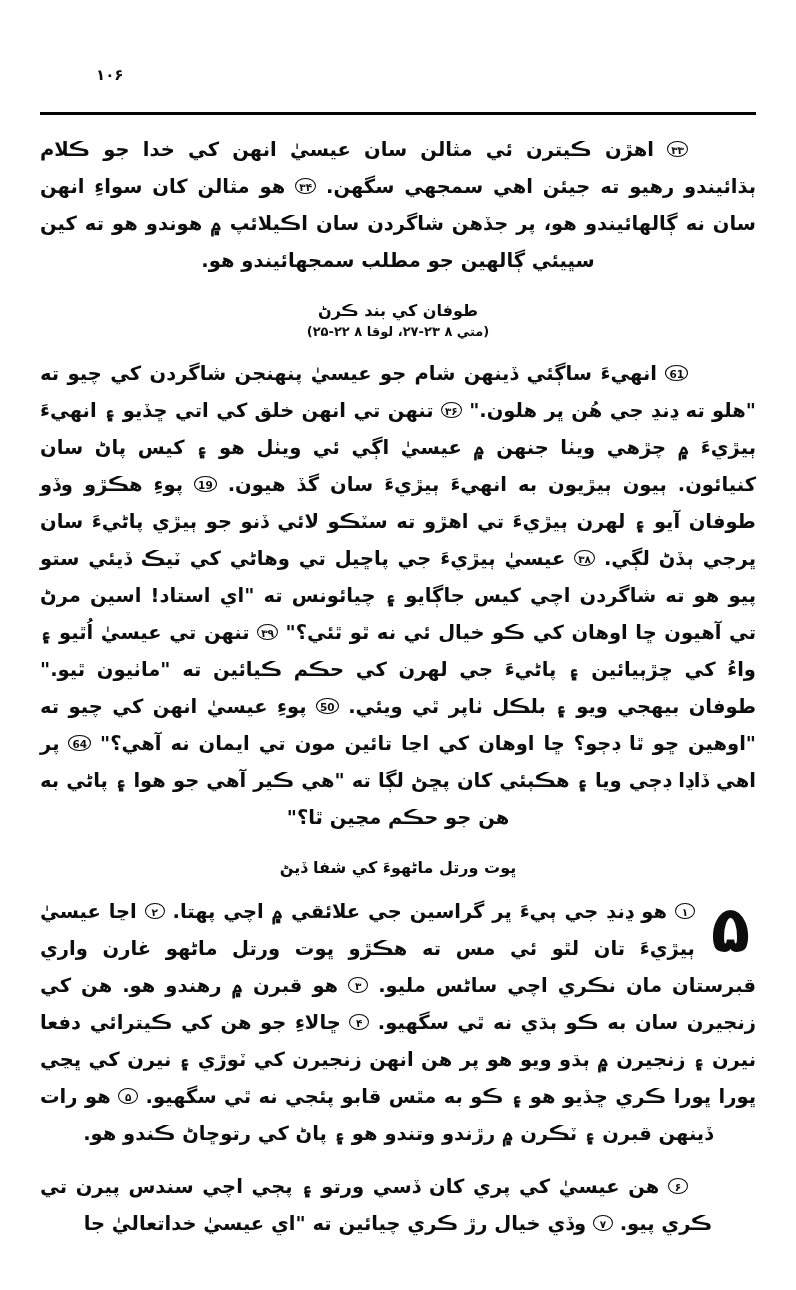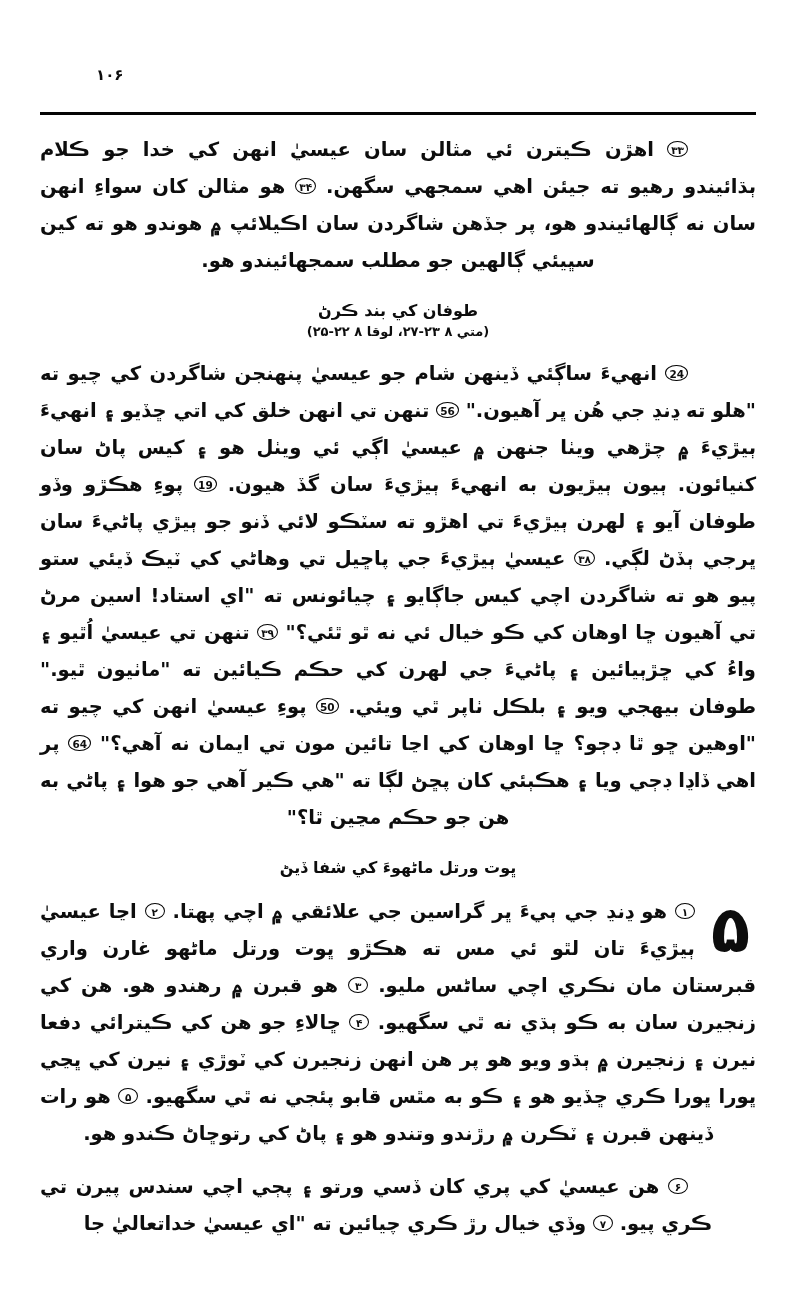--- a/index.html
+++ b/index.html
@@ -77,23 +77,23 @@
     <span class="vnum">۳۳</span>
     <span class="vtext">اهڙن ڪيترن ئي مثالن سان عيسيٰ انهن کي خدا جو ڪلام ٻڌائيندو رهيو ته جيئن اهي سمجهي سگهن.</span>
     <span class="vnum">۳۴</span>
     <span class="vtext">هو مثالن کان سواءِ انهن سان نه ڳالهائيندو هو، پر جڏهن شاگردن سان اڪيلائپ ۾ هوندو هو ته کين سڀيئي ڳالهين جو مطلب سمجهائيندو هو.</span>
   </p>
 
   <h2 class="sec-head">طوفان کي بند ڪرڻ</h2>
   <div class="sec-ref">(متي ۸ ۲۳-۲۷، لوقا ۸ ۲۲-۲۵)</div>
 
   <p class="para indent">
-    <span class="vnum">24</span>
-    <span class="vtext">انهيءَ ساڳئي ڏينهن شام جو عيسيٰ پنهنجن شاگردن کي چيو ته "هلو ته ڍنڍ جي هُن ڀر آهيون."</span>
-    <span class="vnum">56</span>
+    <span class="vnum">61</span>
+    <span class="vtext">انهيءَ ساڳئي ڏينهن شام جو عيسيٰ پنهنجن شاگردن کي چيو ته "هلو ته ڍنڍ جي هُن ڀر هلون."</span>
+    <span class="vnum">۳۶</span>
     <span class="vtext">تنهن تي انهن خلق کي اتي ڇڏيو ۽ انهيءَ ٻيڙيءَ ۾ چڙهي ويٺا جنهن ۾ عيسيٰ اڳي ئي ويٺل هو ۽ کيس پاڻ سان کنيائون. ٻيون ٻيڙيون به انهيءَ ٻيڙيءَ سان گڏ هيون.</span>
     <span class="vnum">19</span>
     <span class="vtext">پوءِ هڪڙو وڏو طوفان آيو ۽ لهرن ٻيڙيءَ تي اهڙو ته سٽڪو لائي ڏنو جو ٻيڙي پاڻيءَ سان ڀرجي ٻڏڻ لڳي.</span>
     <span class="vnum">۳۸</span>
     <span class="vtext">عيسيٰ ٻيڙيءَ جي پاڇيل تي وهاڻي کي ٽيڪ ڏيئي ستو پيو هو ته شاگردن اچي کيس جاڳايو ۽ چيائونس ته "اي استاد! اسين مرڻ تي آهيون ڇا اوهان کي ڪو خيال ئي نه ٿو ٿئي؟"</span>
     <span class="vnum">۳۹</span>
     <span class="vtext">تنهن تي عيسيٰ اُٿيو ۽ واءُ کي ڇڙٻيائين ۽ پاڻيءَ جي لهرن کي حڪم ڪيائين ته "ماٺيون ٿيو." طوفان بيهجي ويو ۽ بلڪل ٺاپر ٿي ويئي.</span>
     <span class="vnum">50</span>
     <span class="vtext">پوءِ عيسيٰ انهن کي چيو ته "اوهين ڇو ٿا ڊڄو؟ ڇا اوهان کي اڃا تائين مون تي ايمان نه آهي؟"</span>
     <span class="vnum">64</span>

